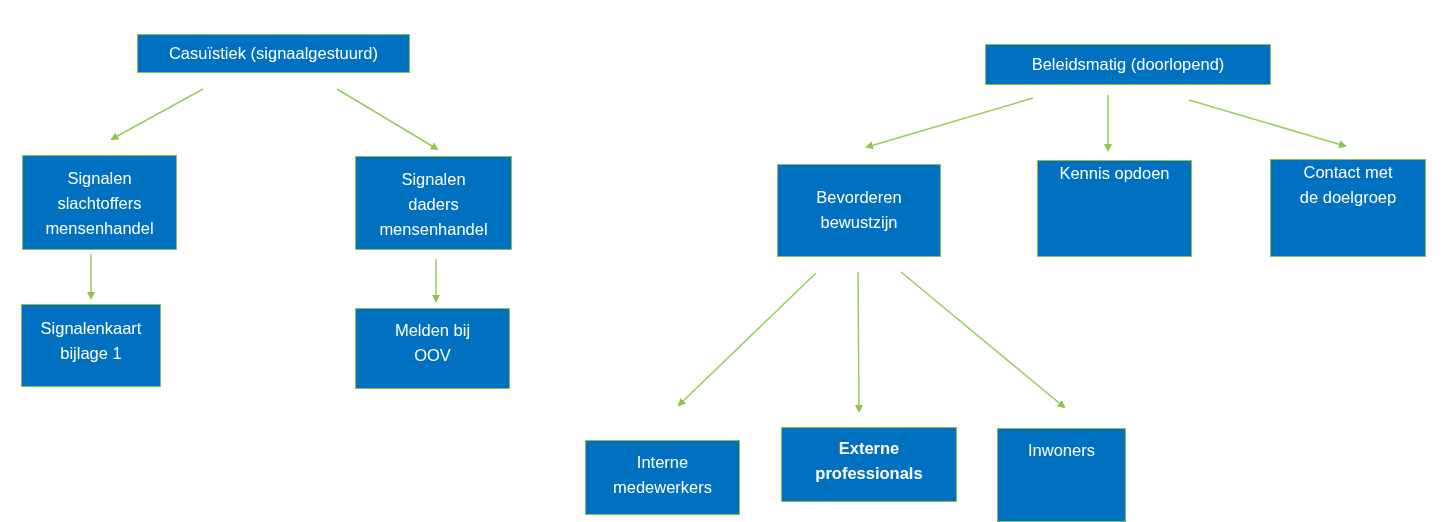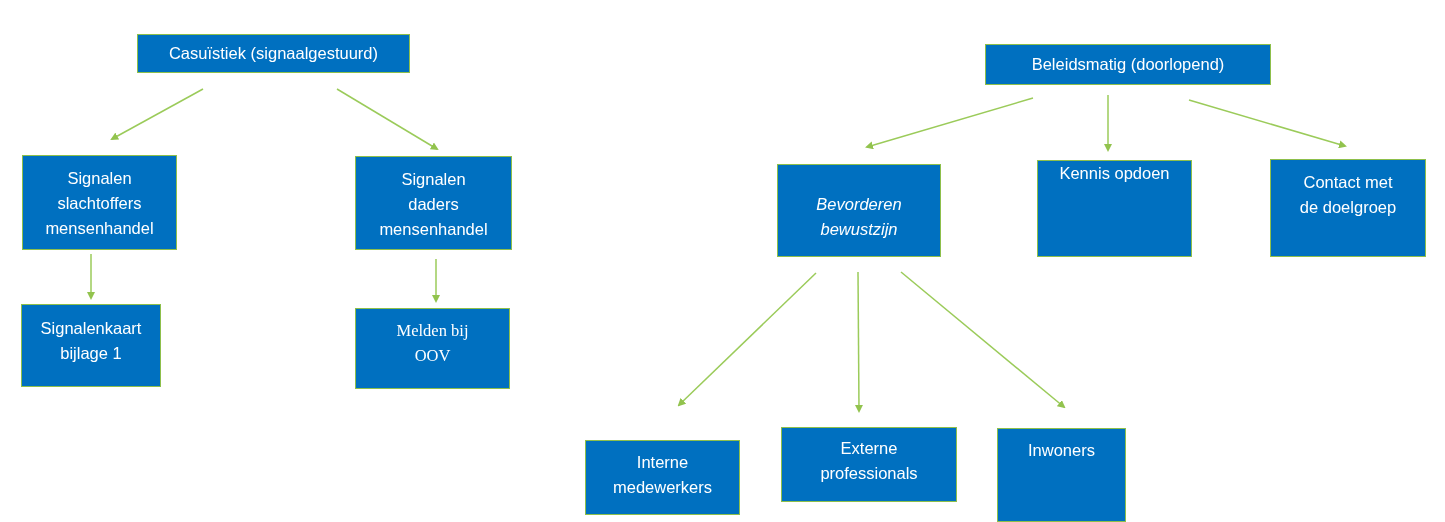--- a/index.html
+++ b/index.html
@@ -45,42 +45,42 @@
 </div>
 <div class="box" style="left:355px;top:156px;width:157px;height:94px;padding-top:10px;">
   <span class="txt">Signalen
 daders
 mensenhandel</span>
 </div>
 <div class="box" style="left:21px;top:304px;width:140px;height:83px;padding-top:11px;">
   <span class="txt">Signalenkaart
 bijlage 1</span>
 </div>
-<div class="box" style="left:355px;top:308px;width:155px;height:81px;padding-top:9px;font-family:Liberation Serif, serif;">
+<div class="box" style="left:355px;top:308px;width:155px;height:81px;padding-top:9px;">
   <span class="txt">Melden bij
 OOV</span>
 </div>
 
 <div class="box single" style="left:985px;top:44px;width:286px;height:41px;">
   <span class="txt">Beleidsmatig (doorlopend)</span>
 </div>
-<div class="box" style="left:777px;top:164px;width:164px;height:93px;padding-top:27px;font-style:italic;">
+<div class="box" style="left:777px;top:164px;width:164px;height:93px;padding-top:20px;">
   <span class="txt">Bevorderen
 bewustzijn</span>
 </div>
 <div class="box" style="left:1037px;top:160px;width:155px;height:97px;">
   <span class="txt">Kennis opdoen</span>
 </div>
-<div class="box" style="left:1270px;top:159px;width:156px;height:98px;padding-top:10px;">
+<div class="box" style="left:1270px;top:159px;width:156px;height:98px;">
   <span class="txt">Contact met
 de doelgroep</span>
 </div>
 <div class="box" style="left:585px;top:424px;width:155px;height:75px;padding-top:9px;margin-top:16px;">
   <span class="txt">Interne
 medewerkers</span>
 </div>
-<div class="box" style="left:781px;top:427px;width:176px;height:75px;padding-top:8px;">
+<div class="box" style="left:781px;top:427px;width:176px;height:75px;padding-top:8px;font-weight:bold;">
   <span class="txt">Externe
 professionals</span>
 </div>
 <div class="box" style="left:997px;top:428px;width:129px;height:94px;padding-top:9px;">
   <span class="txt">Inwoners</span>
 </div>
 
 </body></html>

